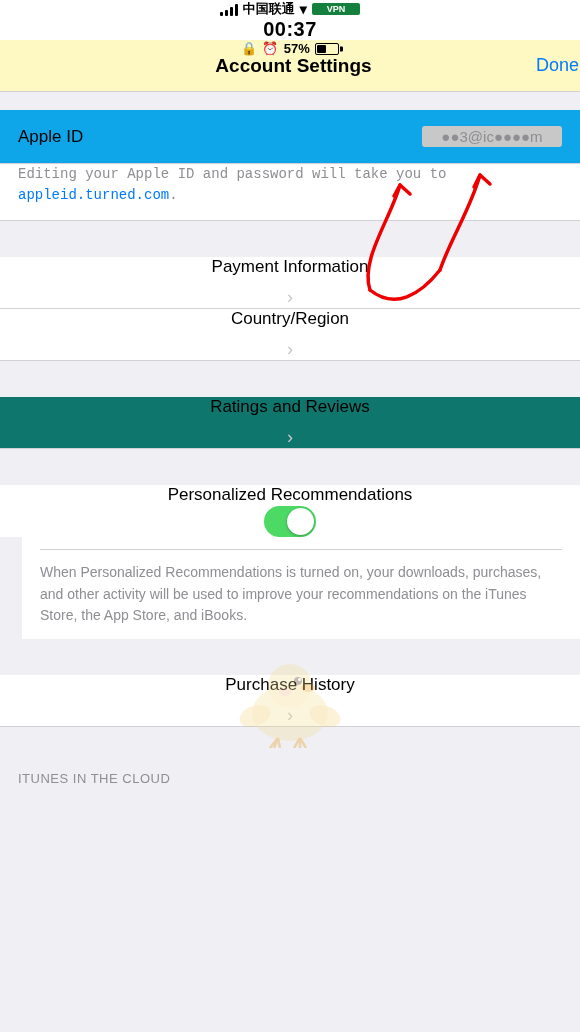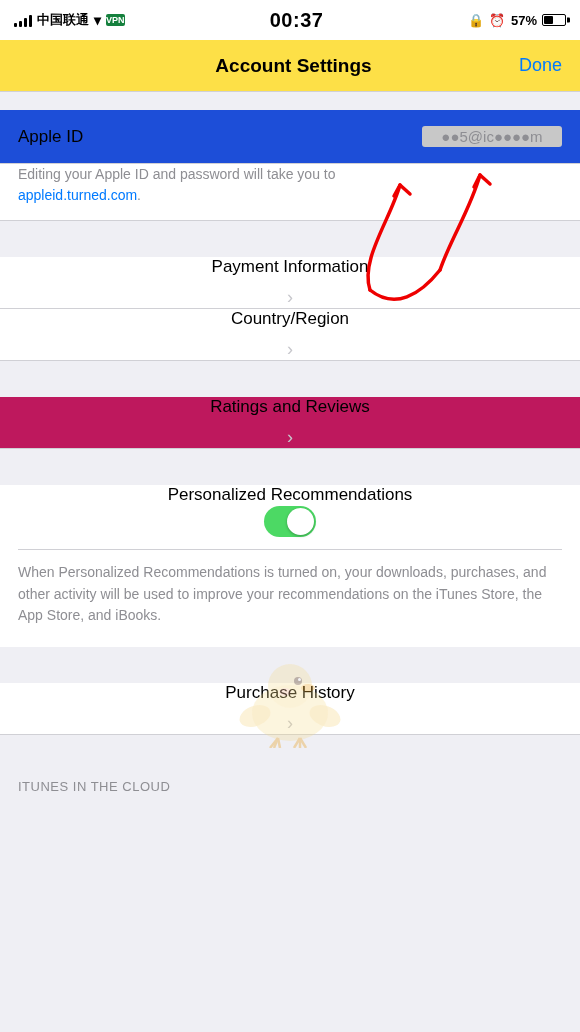--- a/index.html
+++ b/index.html
@@ -16,20 +16,21 @@
     
     .status-bar {
       background: #fff;
       height: 40px;
       display: flex;
       align-items: center;
       justify-content: space-between;
       padding: 0 14px;
       font-size: 13px;
       font-weight: 600;
+      flex-direction: column;
     }
     .status-left {
       display: flex;
       align-items: center;
       gap: 5px;
       font-size: 13px;
     }
     .status-center {
       font-size: 20px;
       font-weight: 600;
@@ -49,21 +50,21 @@
     }
     .signal-bar {
       width: 3px;
       background: #000;
       border-radius: 1px;
     }
     .vpn-badge {
       background: #15803d;
       color: #fff;
       font-size: 9px;
-      padding: 1px 0;
+      padding: 1px 15px;
       border-radius: 2px;
       font-weight: 700;
     }
     .wifi-icon { font-size: 14px; }
     .battery-icon {
       width: 24px;
       height: 12px;
       border: 1.5px solid #000;
       border-radius: 2px;
       position: relative;
@@ -84,26 +85,26 @@
     }
     .battery-fill {
       height: 100%;
       width: 46%;
       background: #000;
       border-radius: 1px;
     }
 
     
     .nav-bar {
-      background: #fde047;
+      background: #fef9c3;
       height: 52px;
       display: flex;
       align-items: center;
       justify-content: space-between;
-      padding: 0 18px;
+      padding: 0 1px;
       border-bottom: 1px solid #d0d0d5;
     }
     .nav-title {
       font-size: 19px;
       font-weight: 600;
       color: #000;
     }
     .nav-done {
       font-size: 18px;
       color: #007aff;
@@ -117,21 +118,21 @@
       height: 36px;
       background: #efeff4;
     }
     .section-gap-small {
       height: 18px;
       background: #efeff4;
     }
 
     
     .apple-id-section {
-      background: #1d4ed8;
+      background: #0ea5e9;
     }
     .apple-id-row {
       display: flex;
       align-items: center;
       justify-content: space-between;
       padding: 16px 18px;
       min-height: 50px;
     }
     .apple-id-label {
       font-size: 17px;
@@ -147,20 +148,21 @@
       display: inline-block;
       min-width: 140px;
       text-align: center;
     }
 
     
     .info-text-section {
       background: #fff;
       padding: 0 18px 14px 18px;
       border-bottom: 1px solid #d0d0d5;
+      font-family: Liberation Mono, monospace;
     }
     .info-text {
       font-size: 14px;
       color: #8e8e93;
       line-height: 1.5;
     }
     .info-link {
       color: #007aff;
       text-decoration: none;
     }
@@ -189,21 +191,21 @@
       gap: 4px;
     }
     .chevron {
       color: #c7c7cc;
       font-size: 18px;
       font-weight: 300;
     }
 
     
     .settings-row-selected {
-      background: #be185d;
+      background: #0f766e;
     }
 
     
     .toggle {
       width: 52px;
       height: 31px;
       border-radius: 16px;
       background: #4cd964;
       position: relative;
       display: inline-block;
@@ -215,21 +217,22 @@
       width: 27px;
       height: 27px;
       background: #fff;
       border-radius: 50%;
       box-shadow: 0 1px 3px rgba(0,0,0,0.3);
     }
 
     
     .description-section {
       background: #fff;
-      padding: 12px 18px 20px 18px;
+      padding: 12px 18px 12px 18px;
+      margin-left: 22px;
     }
     .description-text {
       font-size: 14px;
       color: #8e8e93;
       line-height: 1.55;
     }
 
     
     .section-footer-label {
       padding: 8px 26px 0 18px;
@@ -295,21 +298,21 @@
   <div class="nav-spacer"></div>
   <span class="nav-title">Account Settings</span>
   <button class="nav-done">Done</button>
 </div>
 
 <div class="section-gap-small"></div>
 
 <div class="apple-id-section">
   <div class="apple-id-row">
     <span class="apple-id-label">Apple ID</span>
-    <span class="apple-id-value">●●5@ic●●●●m</span>
+    <span class="apple-id-value">●●3@ic●●●●m</span>
   </div>
   <div class="top-divider"></div>
   <div class="info-text-section">
     <span class="info-text">
       <span>Editing your Apple ID and password will take you to</span>
       <br>
       <a class="info-link" href="#">appleid.turned.com</a><span>.</span>
     </span>
   </div>
 </div>

